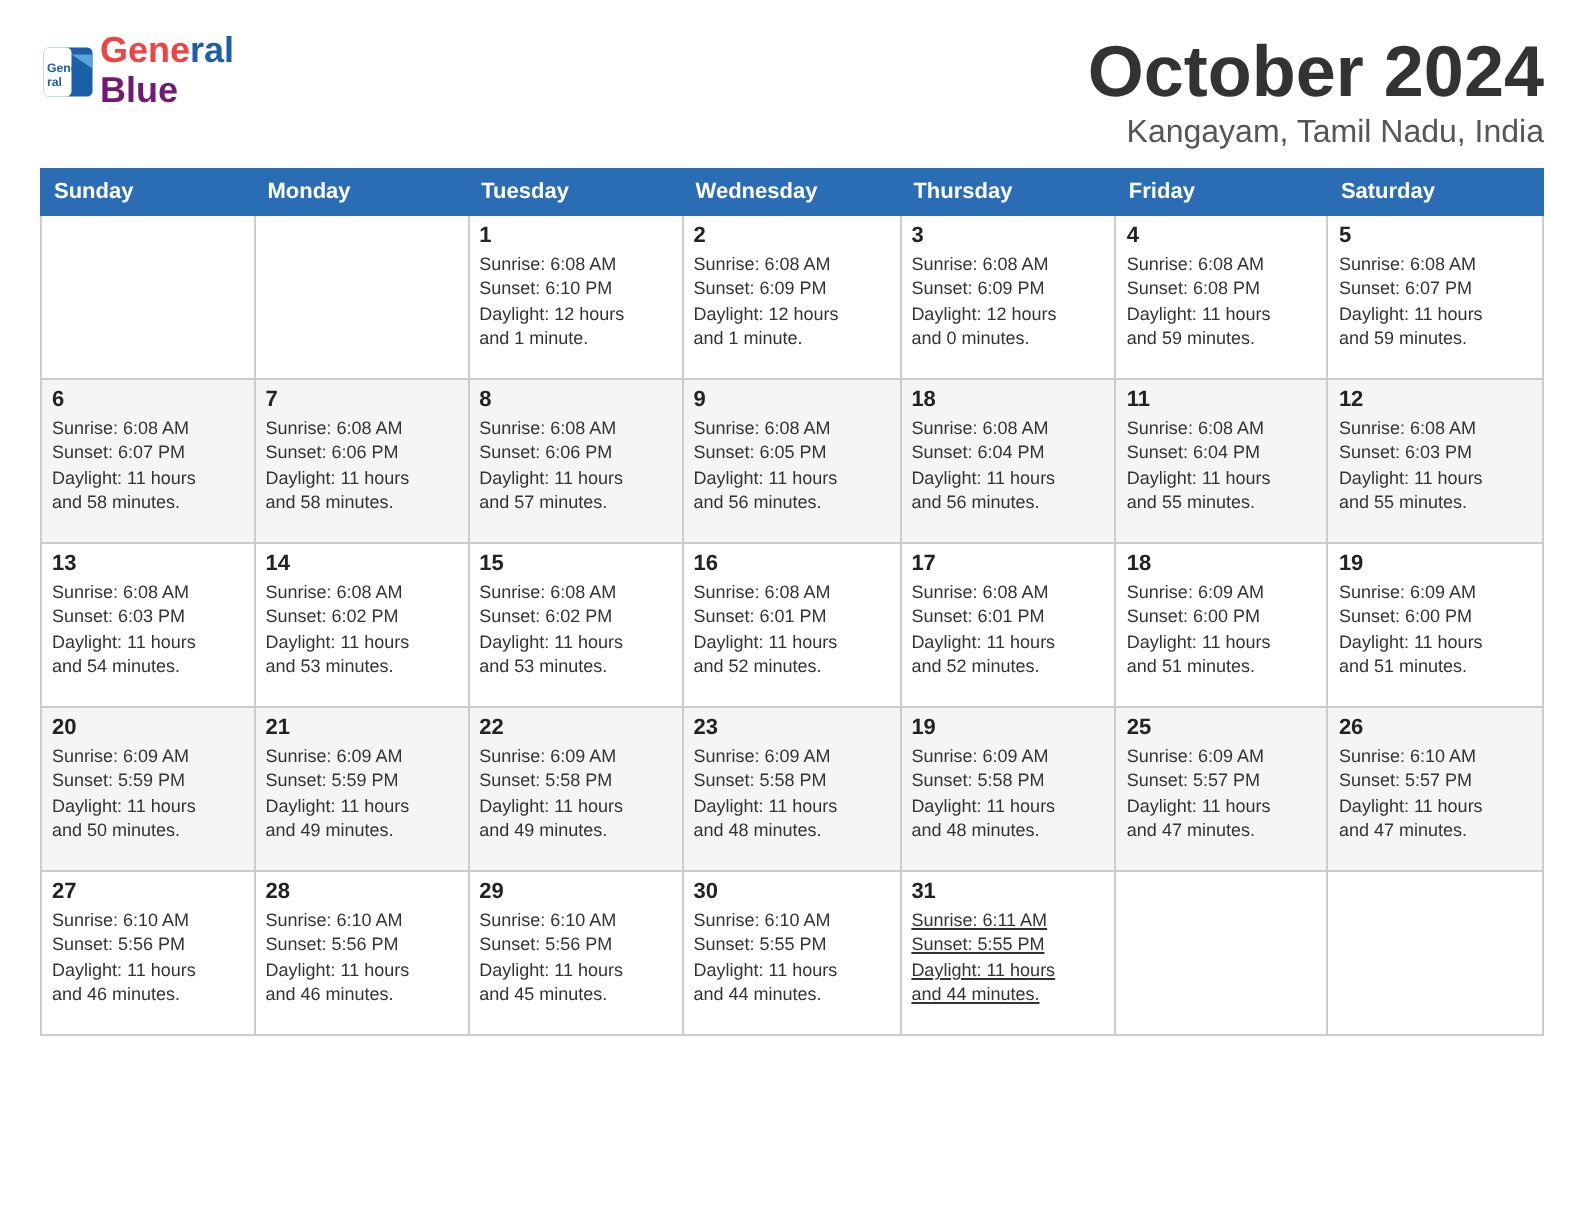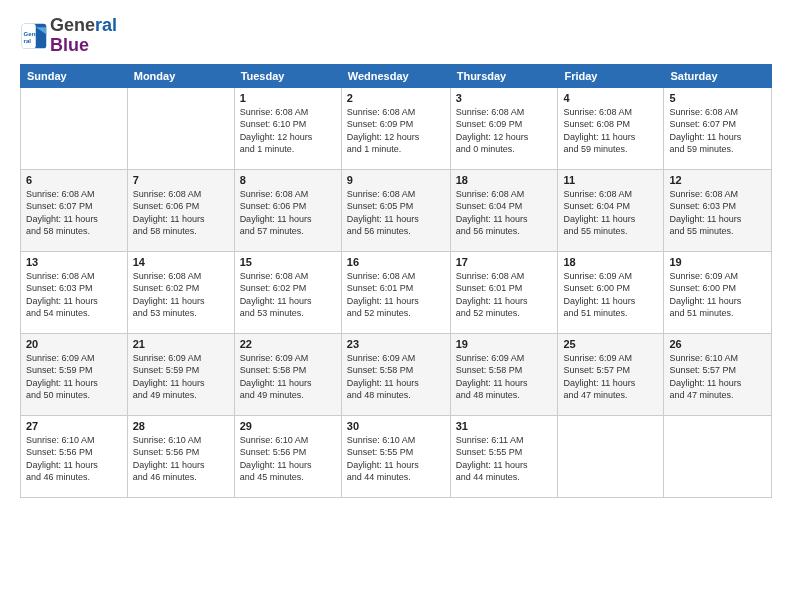--- a/index.html
+++ b/index.html
@@ -101,24 +101,28 @@
     <div class="logo">
       <svg class="logo-icon" viewBox="0 0 32 32">
         <rect x="2" y="2" width="28" height="28" rx="3" fill="#1a5fa8"></rect>
         <polygon points="18,6 30,14 30,6" fill="#5ba3d9"></polygon>
         <rect x="2" y="2" width="16" height="28" rx="3" fill="white"></rect>
         <text x="4" y="16" font-size="7" font-weight="bold" fill="#1a5fa8">Gene-</text>
         <text x="4" y="24" font-size="7" font-weight="bold" fill="#1a5fa8">ral</text>
       </svg>
       <div>
         <div class="logo-text">
-          <span style="color:#404040">Gene</span><span style="color:#1a5fa8">ral</span><br>
+          <span style="color:#ef4444">Gene</span><span style="color:#1a5fa8">ral</span><br>
           <span style="color:#701a75">Blue</span>
         </div>
       </div>
+    </div>
+    <div class="title-block">
+      <div class="calendar-title">October 2024</div>
+      <div class="calendar-subtitle">Kangayam, Tamil Nadu, India</div>
     </div>
   </div>
 
   <table>
     <thead>
       <tr>
       <th>Sunday</th>
           <th>Monday</th>
           <th>Tuesday</th>
           <th>Wednesday</th>
@@ -344,21 +348,21 @@
           </td>
           <td>
             <span class="day-number">30</span>
             <div class="day-info" style="white-space: pre-line;">Sunrise: 6:10 AM
 Sunset: 5:55 PM
 Daylight: 11 hours
 and 44 minutes.</div>
           </td>
           <td>
             <span class="day-number">31</span>
-            <div class="day-info" style="white-space: pre-line;">Sunrise: 6:11 AM
+            <div class="day-info" style="white-space: pre-line; text-decoration: underline;">Sunrise: 6:11 AM
 Sunset: 5:55 PM
 Daylight: 11 hours
 and 44 minutes.</div>
           </td>
           <td class="empty-cell"></td>
           <td class="empty-cell"></td>
         </tr>
       </tbody>
   </table>
 </div>

